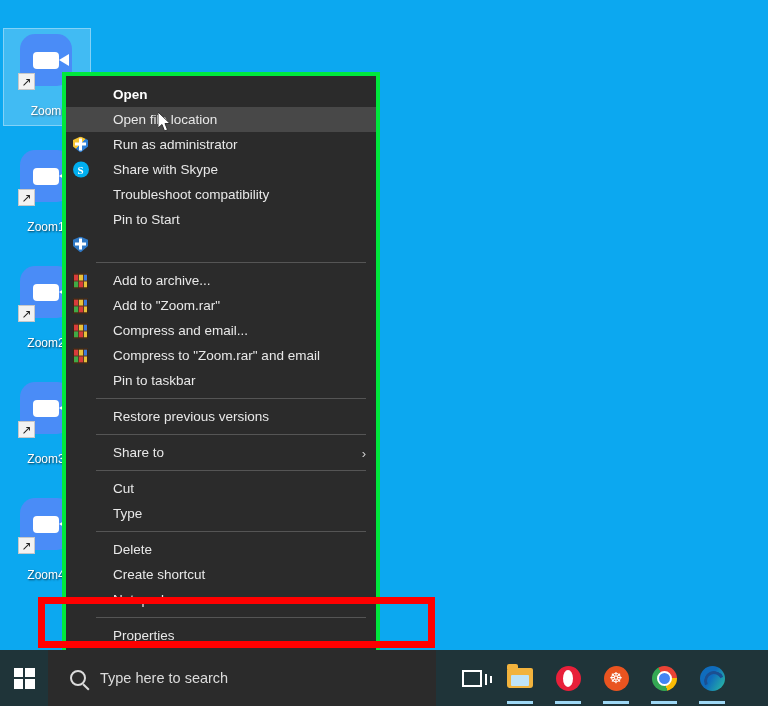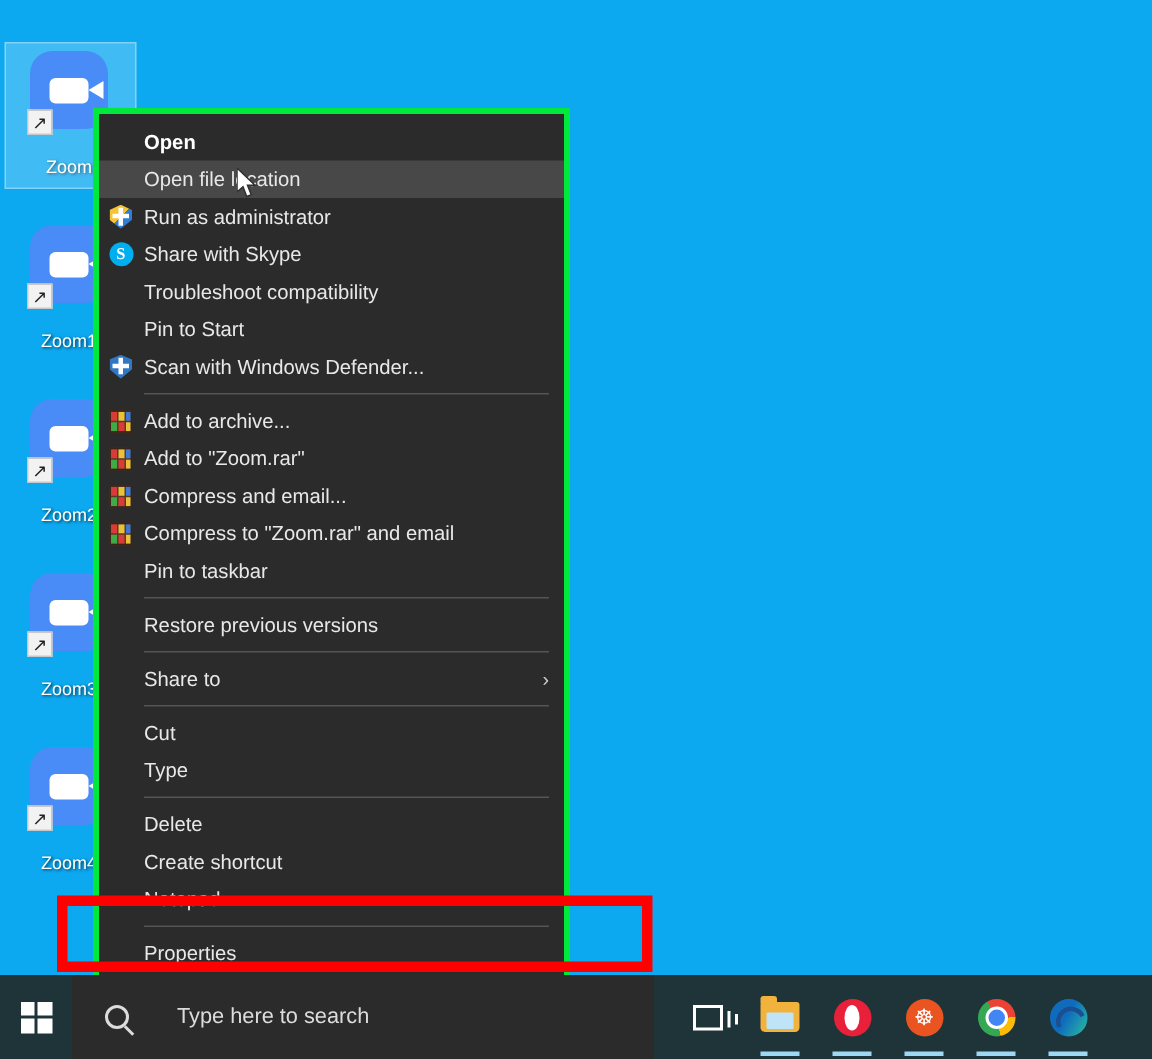--- a/index.html
+++ b/index.html
@@ -91,21 +91,21 @@
     white-space:nowrap;
   }
   .menu-item.highlight{ background:#484848; }
   .menu-item.bold .mi-label{ font-weight:bold; color:#ffffff; }
   .mi-icon{
     position:absolute; left:6px; top:50%;
     transform:translateY(-50%);
     width:17px; height:17px;
     display:flex; align-items:center; justify-content:center;
   }
-  .mi-label{ display:block; }
+  .mi-label{ display:block;margin-left:17px; }
   .mi-arrow{
     position:absolute; right:10px; top:50%;
     transform:translateY(-50%);
     font-size:13px; color:#d0d0d0;
   }
   .menu-sep{
     height:1px;
     background:#555555;
     margin:5px 10px 5px 30px;
   }
@@ -211,21 +211,21 @@
     grid-template-columns:1fr 1fr;
     grid-template-rows:1fr 1fr;
     gap:2px;
   }
   .win-logo i{ background:#ffffff; display:block; }
   #search-box{
     width:388px; height:56px;
     background:#2b2b2b;
     display:flex; align-items:center;
     padding-left:22px;
-    gap:32px;
+    gap:14px;
   }
   .search-icon{
     width:16px;height:16px;
     border:2px solid #dcdcdc;
     border-radius:50%;
     position:relative;
   }
   .search-icon::after{
     content:"";position:absolute;
     right:-6px;bottom:-4px;
@@ -384,21 +384,20 @@
       <div class="menu-item">
         <span class="mi-label">Troubleshoot compatibility</span>
       </div>
       <div class="menu-item">
         <span class="mi-label">Pin to Start</span>
       </div>
       <div class="menu-item">
         <span class="mi-icon">
           <span class="ico-defender"></span>
         </span>
-        <span class="mi-label">Scan with Windows Defender...</span>
       </div>
       <div class="menu-sep"></div>
       <div class="menu-item">
         <span class="mi-icon">
           <span class="ico-rar">
             <span class="b1"></span>
             <span class="b2"></span>
             <span class="b3"></span>
             <span class="b4"></span>
             <span class="b5"></span>

